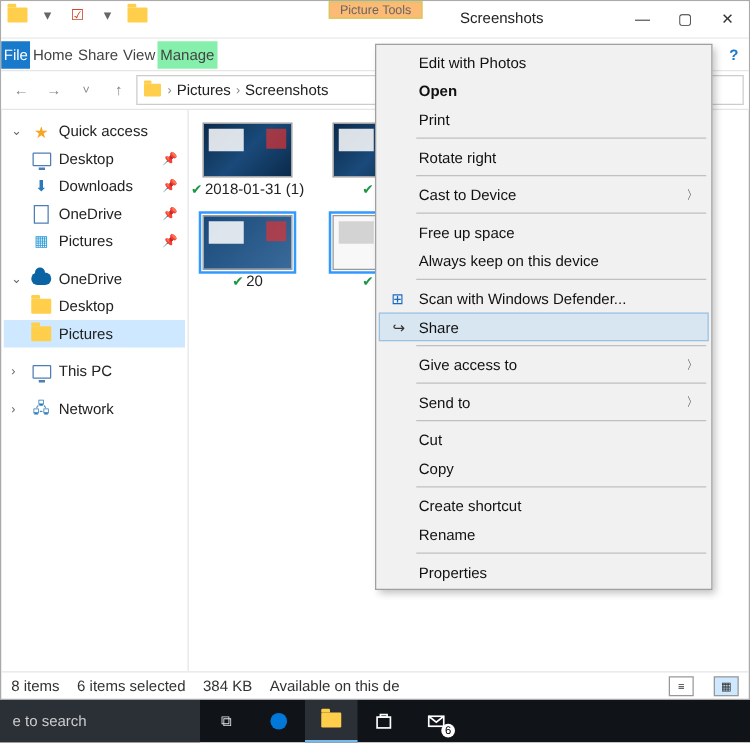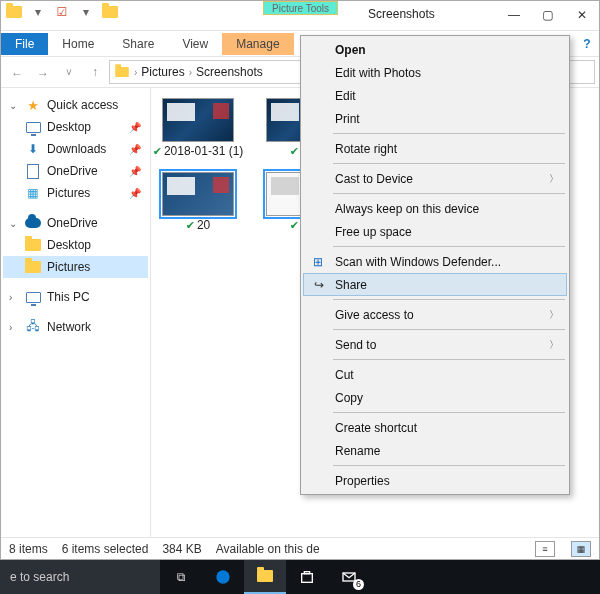--- a/index.html
+++ b/index.html
@@ -1,29 +1,29 @@
 <!DOCTYPE html>
 <html><head>
 <meta charset="utf-8">
 <style>
 *{margin:0;padding:0;box-sizing:border-box;font-family:"Segoe UI",Tahoma,sans-serif;font-size:12px;}
 body{width:600px;height:594px;overflow:hidden;background:#fff;position:relative;}
 .window{width:600px;height:560px;background:#fff;display:flex;flex-direction:column;border:1px solid #aaa;}
 .titlebar{height:30px;display:flex;align-items:flex-start;background:#fff;border-bottom:1px solid #e5e5e5;}
 .qat{display:flex;align-items:center;height:22px;padding:0 2px;gap:2px;}
 .qat .ico{width:22px;height:22px;display:flex;align-items:center;justify-content:center;}
-.tool-tab{background:#5eead4;border:1px solid #d4c85a;padding:1px 8px 0;margin-left:140px;text-align:center;font-size:11px;color:#555;}
+.tool-tab{background:#fdba74;border:1px solid #d4c85a;padding:1px 8px 0;margin-left:140px;text-align:center;font-size:11px;color:#555;}
 .tool-tab .tt1{font-size:10px;color:#666;}
 .title-text{margin-left:30px;padding-top:6px;color:#222;}
 .win-controls{margin-left:auto;display:flex;}
 .win-controls div{width:34px;height:28px;display:flex;align-items:center;justify-content:center;color:#333;}
 .ribbon-tabs{height:25px;display:flex;align-items:center;background:#fff;}
-.ribbon-tabs .tab{padding:4px 14px;color:#444;cursor:default;}
+.ribbon-tabs .tab{padding:4px 2px;color:#444;cursor:default;}
 .ribbon-tabs .tab.file{background:#1979ca;color:#fff;}
-.ribbon-tabs .tab.manage{background:#fdba74;color:#444;}
+.ribbon-tabs .tab.manage{background:#86efac;color:#444;}
 .ribbon-tabs .spacer{flex:1;}
 .ribbon-tabs .help{width:24px;text-align:center;color:#1979ca;font-weight:bold;}
 .ribbon-tabs .chev{width:24px;text-align:center;color:#666;}
 .nav-row{height:32px;display:flex;align-items:center;border-top:1px solid #e5e5e5;border-bottom:1px solid #e5e5e5;background:#fff;padding:0 4px;gap:2px;}
 .nav-btn{width:24px;height:24px;display:flex;align-items:center;justify-content:center;color:#888;border-radius:2px;}
 .breadcrumb{flex:1;height:24px;border:1px solid #ccc;display:flex;align-items:center;padding:0 4px;gap:4px;background:#fff;}
 .breadcrumb .sep{color:#888;font-size:10px;}
 .breadcrumb .bc-text{color:#222;}
 .searchbox{width:60px;height:24px;border:1px solid #ccc;margin-left:4px;background:#fff;}
 .refresh{width:22px;display:flex;align-items:center;justify-content:center;color:#555;}
@@ -250,46 +250,43 @@
     <span>384 KB</span>
     <span>Available on this de</span>
     <div class="spacer"></div>
     <div class="viewbtn">≡</div>
     <div class="viewbtn active">▦</div>
   </div>
 </div>
 
 <div class="ctx">
   <div class="mi">
+      <span>Edit with Photos</span>
+    </div>
+  <div class="mi">
       <span class="bold">Open</span>
-    </div>
-  <div class="mi">
-      <span>Edit with Photos</span>
-    </div>
-  <div class="mi">
-      <span>Edit</span>
     </div>
   <div class="mi">
       <span>Print</span>
     </div>
   <hr>
   <div class="mi">
       <span>Rotate right</span>
     </div>
   <hr>
   <div class="mi">
       <span>Cast to Device</span>
       <span class="arrow">〉</span>
     </div>
   <hr>
   <div class="mi">
+      <span>Free up space</span>
+    </div>
+  <div class="mi">
       <span>Always keep on this device</span>
-    </div>
-  <div class="mi">
-      <span>Free up space</span>
     </div>
   <hr>
   <div class="mi">
       <span class="mico" style="color:#1a6ac4;">⊞</span>
       <span>Scan with Windows Defender...</span>
     </div>
   <div class="mi hover">
       <span class="mico" style="color:#333;">↪</span>
       <span>Share</span>
     </div>

